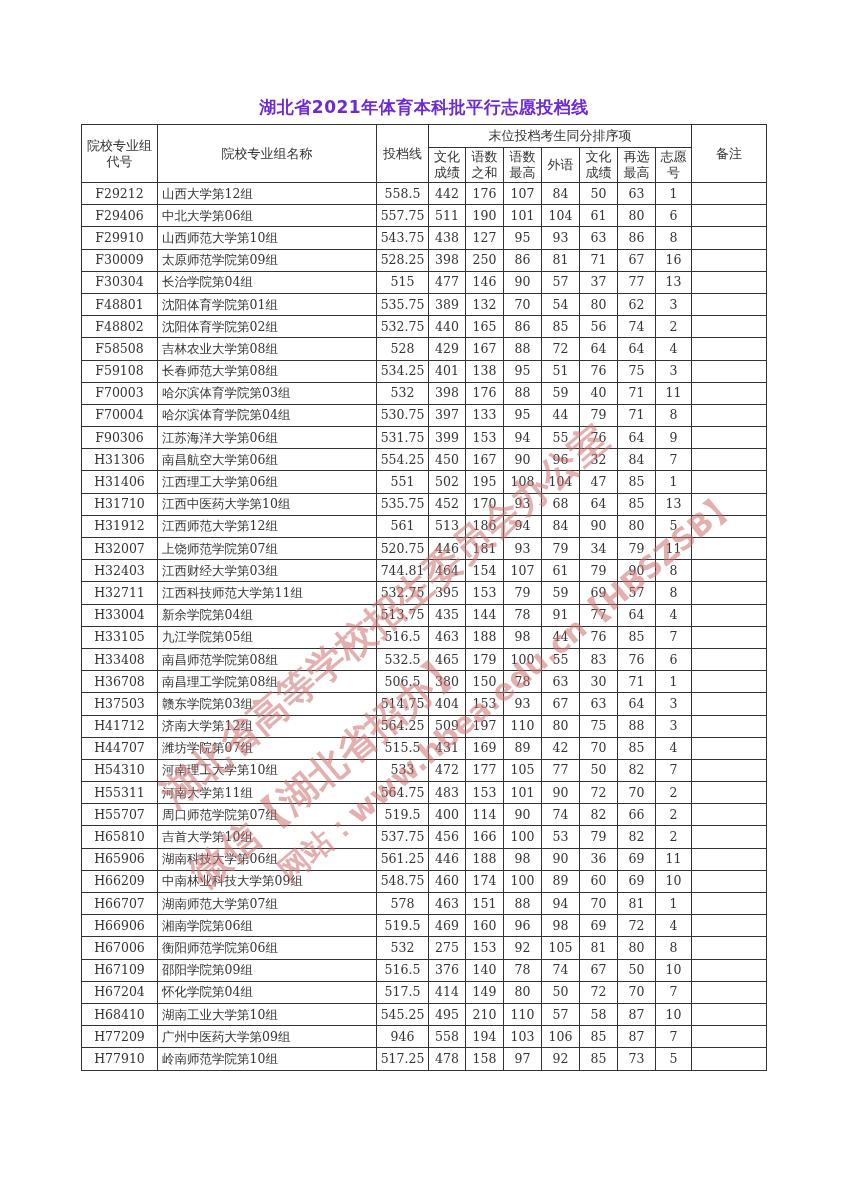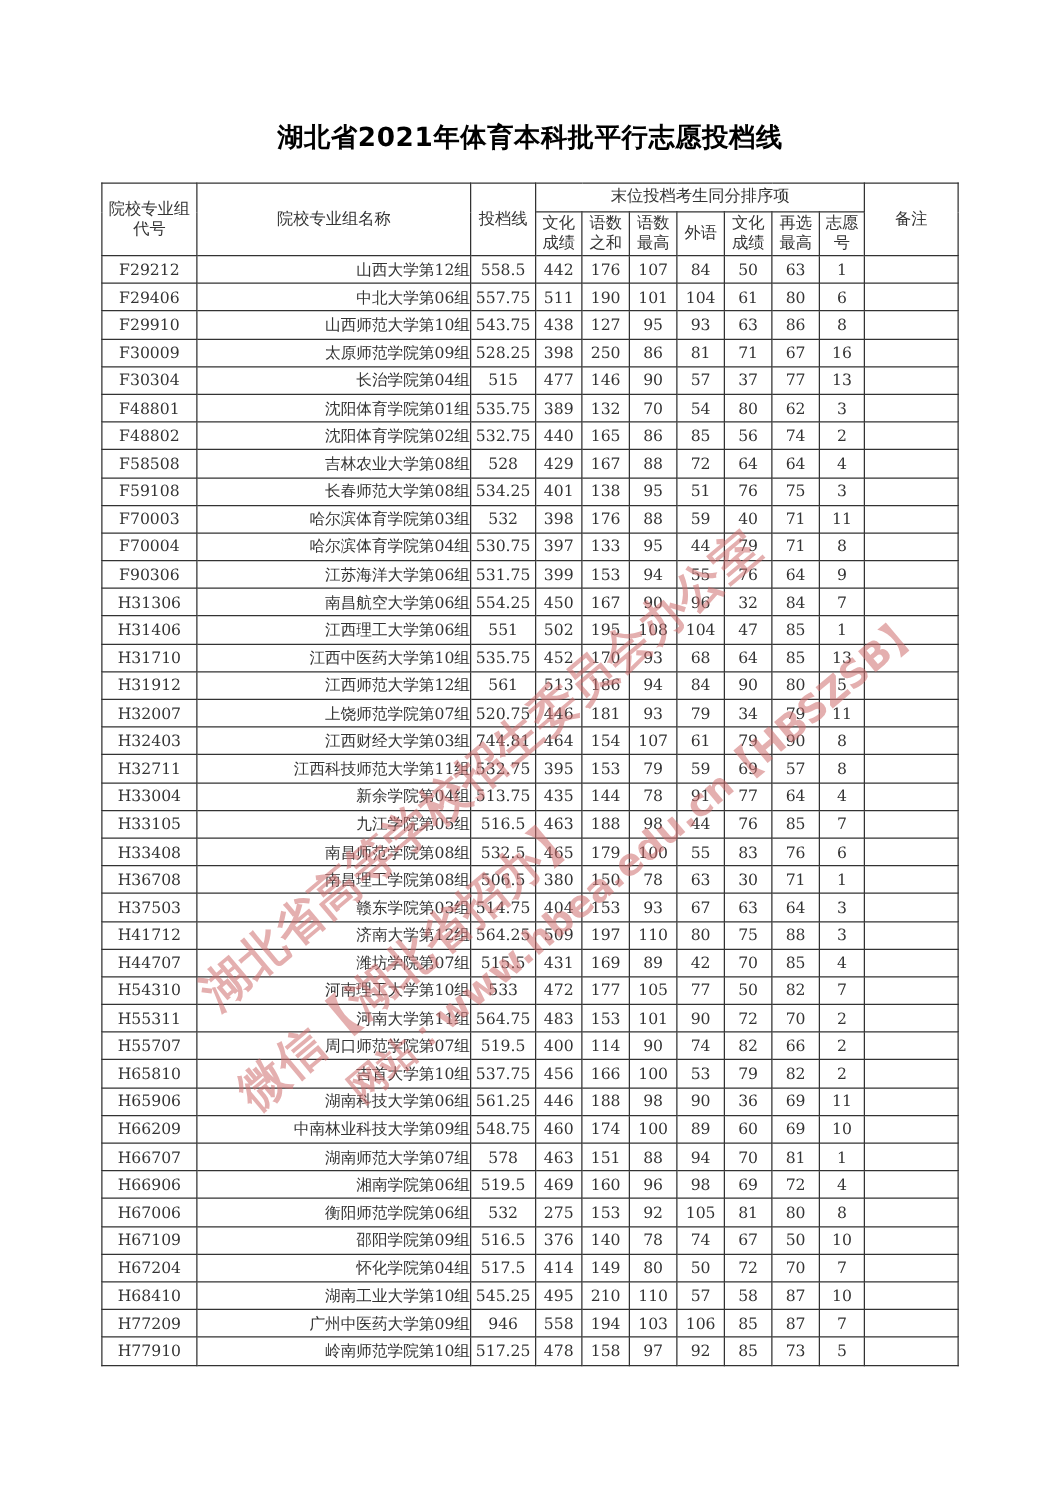--- a/index.html
+++ b/index.html
@@ -1,28 +1,28 @@
 <!DOCTYPE html>
 <html><head>
 <meta charset="utf-8">
 <style>
   html, body { margin: 0; padding: 0; background: #ffffff; }
   body { width: 848px; height: 1200px; position: relative; overflow: hidden;
          font-family: "DejaVu Serif", "Liberation Serif", serif; color: #222; }
   .title { position: absolute; top: 96px; left: 0; width: 848px; text-align: center;
            font-family: "DejaVu Sans", "Liberation Sans", sans-serif; font-weight: bold;
-           font-size: 21px; letter-spacing: 0.5px; color: #000000; }
-  table.score { position: absolute; left: 81px; top: 146px; border-collapse: collapse;
+           font-size: 17px; letter-spacing: 0.5px; color: #6d28d9; }
+  table.score { position: absolute; left: 81px; top: 124px; border-collapse: collapse;
                 table-layout: fixed; width: 685px; }
   table.score th, table.score td { border: 1.4px solid #333; padding: 0; text-align: center;
                 vertical-align: middle; font-weight: normal; overflow: hidden; white-space: nowrap; }
   table.score th { font-size: 13px; line-height: 16px; color: #333; }
   table.score th.wrap { white-space: normal; }
   table.score td { font-size: 12.5px; height: 21.2px; line-height: 20px; color: #333; }
-  table.score td.name { text-align: right; padding-left: 4px; }
+  table.score td.name { text-align: left; padding-left: 4px; }
   tr.head1 th { height: 22px; }
   tr.head2 th { height: 34px; }
   .watermark { position: absolute; pointer-events: none; color: rgba(205, 110, 110, 0.55);
                font-family: "DejaVu Sans", "Liberation Sans", sans-serif; font-weight: bold;
                white-space: nowrap; transform-origin: left top; }
 </style>
 </head>
 <body>
 
 <div class="title">湖北省2021年体育本科批平行志愿投档线</div>

